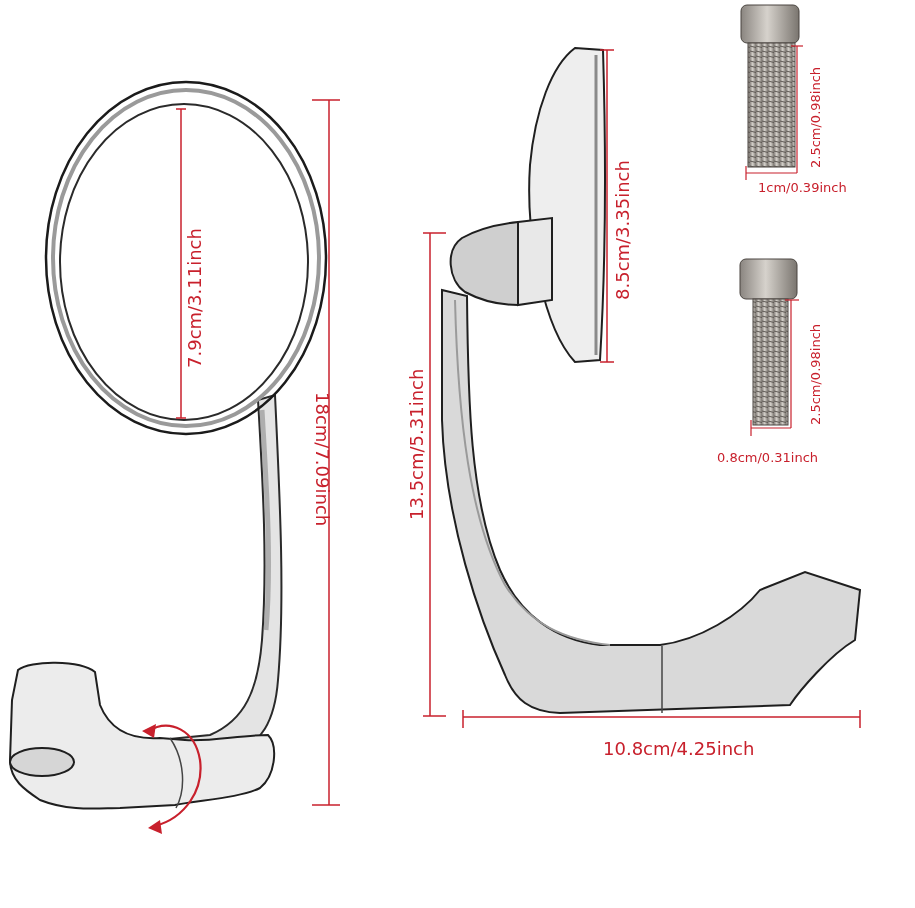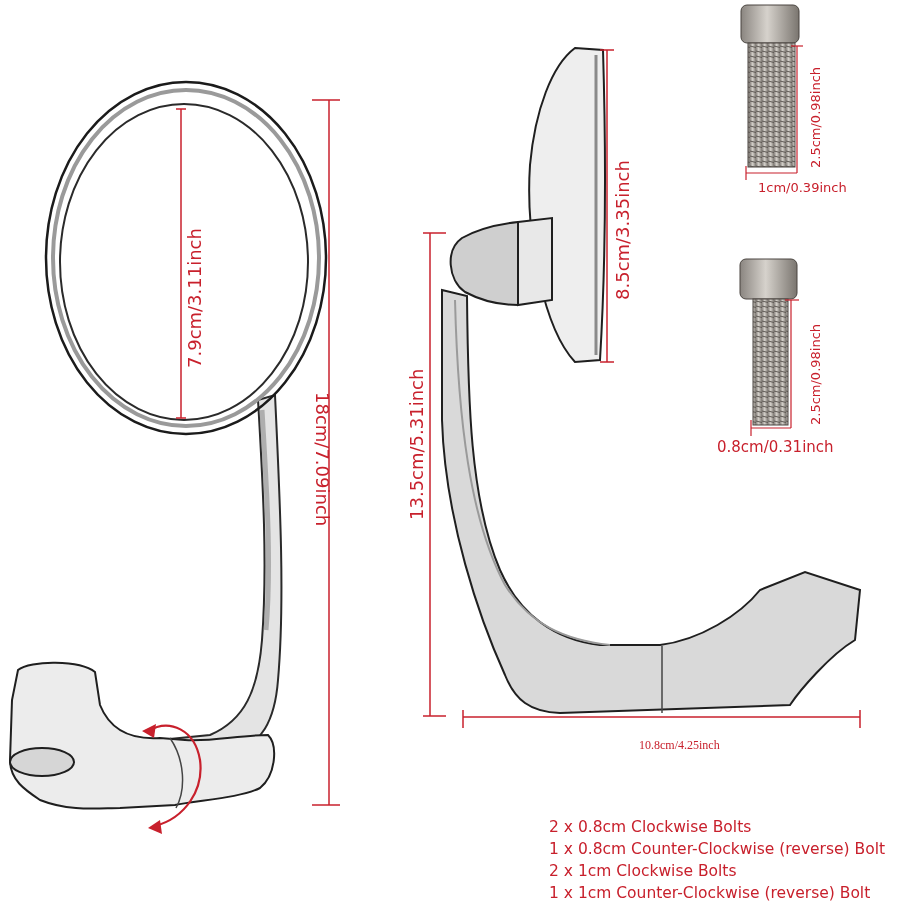--- a/index.html
+++ b/index.html
@@ -109,27 +109,21 @@
     <line x1="751" y1="420" x2="751" y2="436"></line>
   </g>
 </svg>
 
 
 <span class="label vlabel" style="left:184px; top:368px; font-size:18px;">7.9cm/3.11inch</span>
 <span class="label vlabel-cw" style="left:333px; top:392px; font-size:18px;">18cm/7.09inch</span>
 
 <span class="label vlabel" style="left:612px; top:300px; font-size:18px;">8.5cm/3.35inch</span>
 <span class="label vlabel" style="left:406px; top:520px; font-size:18px;">13.5cm/5.31inch</span>
-<span class="label" style="left:639px; top:738px; font-size:12px;font-family:Liberation Serif, serif;">10.8cm/4.25inch</span>
+<span class="label" style="left:603px; top:738px; font-size:18px;">10.8cm/4.25inch</span>
 
 <span class="label vlabel" style="left:808px; top:168px; font-size:13px;">2.5cm/0.98inch</span>
 <span class="label" style="left:758px; top:180px; font-size:13px;">1cm/0.39inch</span>
 
 <span class="label vlabel" style="left:808px; top:425px; font-size:13px;">2.5cm/0.98inch</span>
-<span class="label" style="left:717px; top:438px; font-size:15px;">0.8cm/0.31inch</span>
+<span class="label" style="left:717px; top:450px; font-size:13px;">0.8cm/0.31inch</span>
 
-<div class="notes">
-  <div>2 x 0.8cm Clockwise Bolts</div>
-  <div>1 x 0.8cm Counter-Clockwise (reverse) Bolt</div>
-  <div>2 x 1cm Clockwise Bolts</div>
-  <div>1 x 1cm Counter-Clockwise (reverse) Bolt</div>
-</div>
 </div>
 
 </body></html>

